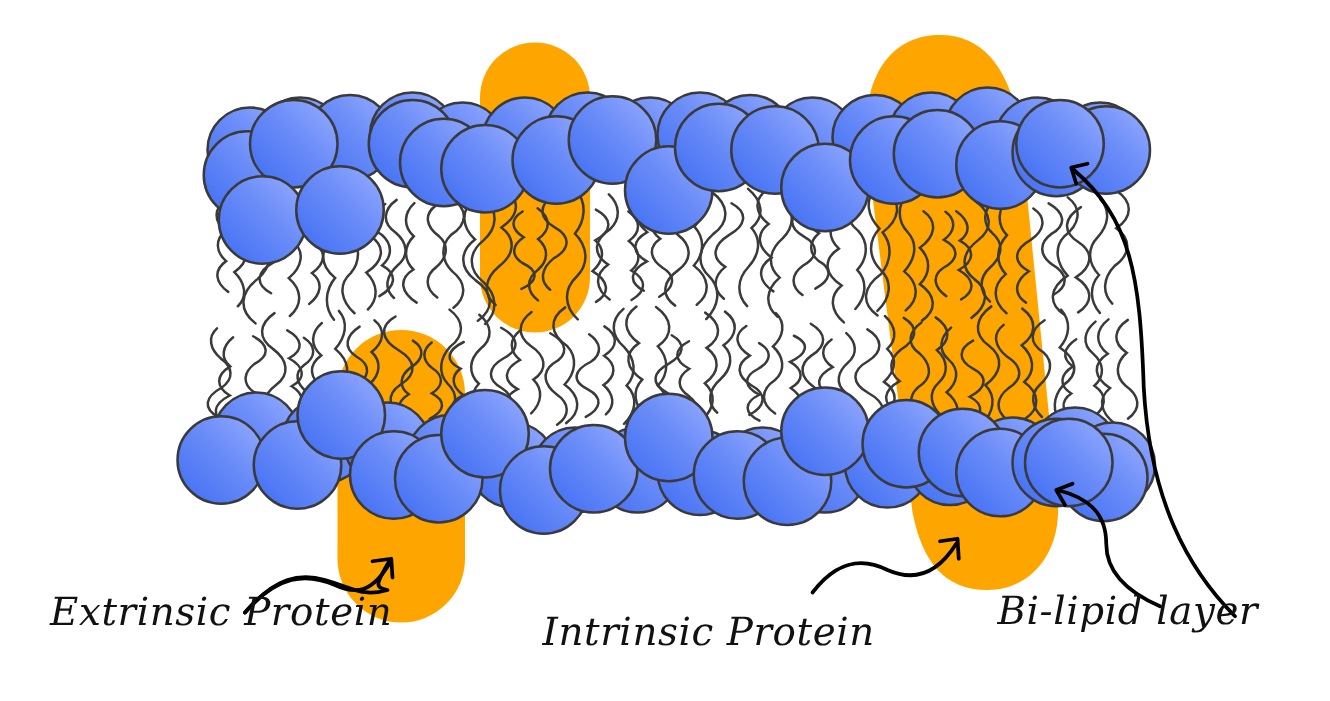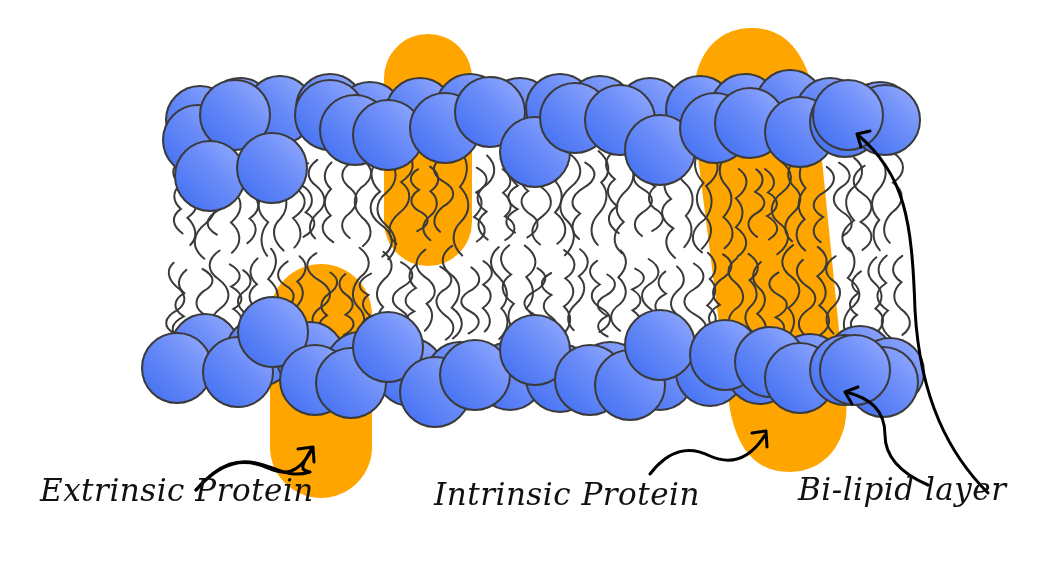--- a/index.html
+++ b/index.html
@@ -8,21 +8,21 @@
   .label {
     position: absolute;
     font-family: "DejaVu Serif", "Liberation Serif", serif;
     font-style: italic;
     font-size: 31px;
     color: #111111;
     white-space: nowrap;
     letter-spacing: 0.5px;
   }
   #lbl-extrinsic { left: 40px; top: 472px; }
-  #lbl-intrinsic { left: 434px; top: 476px; }
+  #lbl-intrinsic { left: 434px; top: 488px; }
   #lbl-bilipid { left: 798px; top: 471px; }
 </style>
 </head>
 <body>
 
 <svg id="stage" width="1064" height="561" viewBox="0 0 1064 561" xmlns="http://www.w3.org/2000/svg">
   <defs>
     <linearGradient id="headGrad" x1="0" y1="1" x2="1" y2="0">
       <stop offset="0" stop-color="#3d6cf2"></stop>
       <stop offset="0.55" stop-color="#6a8cf8"></stop>

